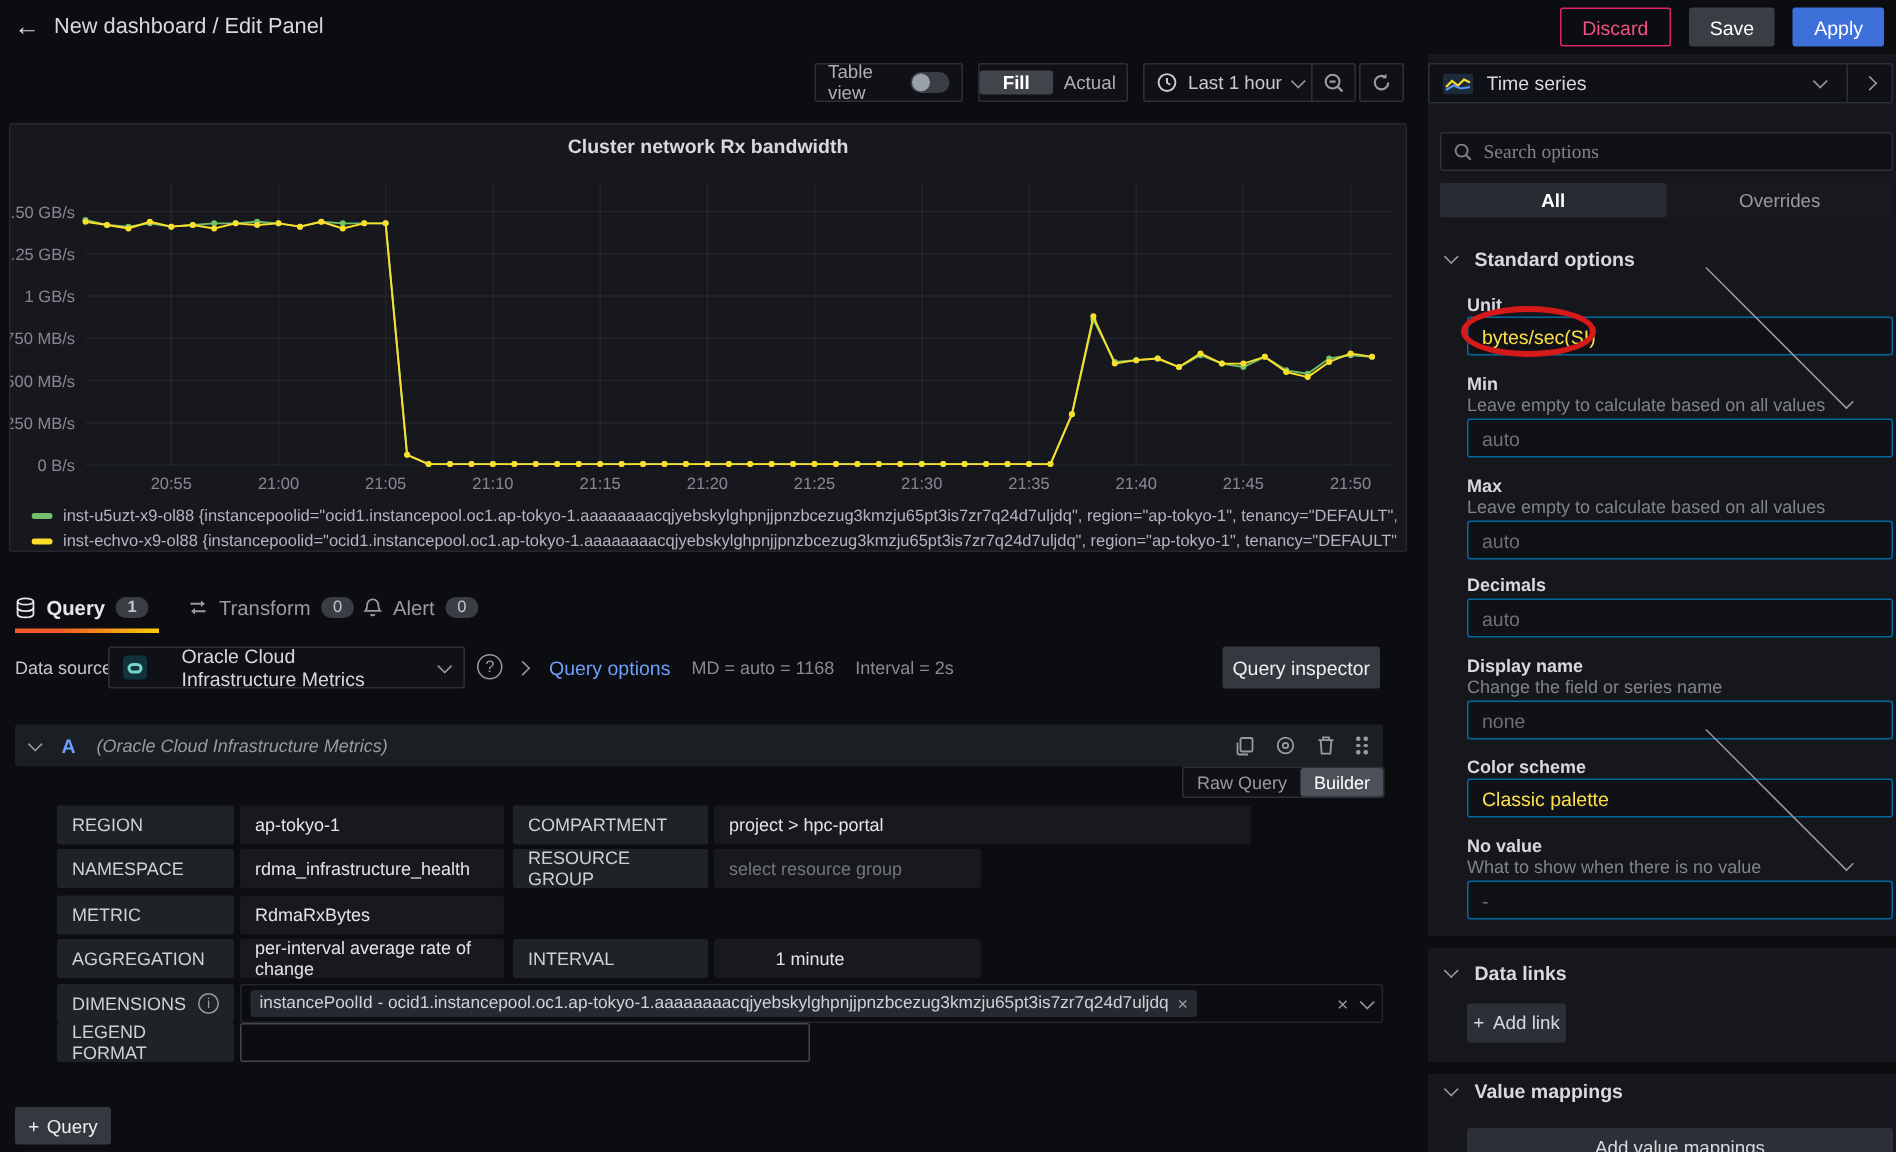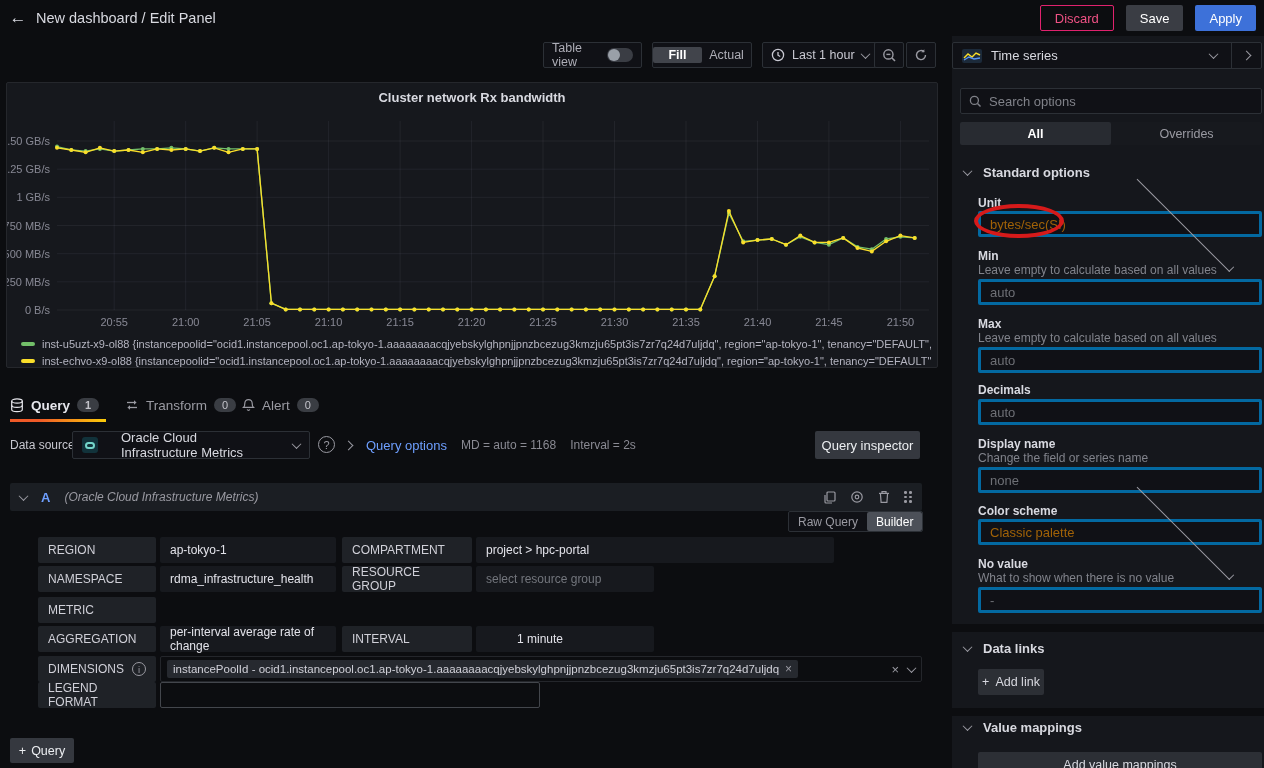--- a/index.html
+++ b/index.html
@@ -81,30 +81,30 @@
   .lf-input { width:380px; height:26px; background:#0c0d10; border:1px solid #43464c; border-radius:2px; color:#e3e3ea; font-size:12px; padding:0 8px; font-family:"Liberation Sans",sans-serif; }
   #add-query-btn { left:10px; top:738px; width:64px; height:25px; background:#35383f; border-radius:2px; color:#eceef1; font-size:12.5px; display:flex; align-items:center; justify-content:center; gap:5px; cursor:pointer; }
 
   
   #sidebar { left:952px; top:36px; width:312px; height:732px; background:#15171c; }
   .sb { position:absolute; }
   #viz-picker { left:0px; top:6px; width:310px; height:27px; border:1px solid #2c3036; border-radius:2px; background:#101116; display:flex; align-items:center; }
   #viz-picker .vname { color:#d8d9e0; font-size:13px; margin-left:9px; flex:1; }
   #viz-expand { width:30px; height:100%; border-left:1px solid #2c3036; display:flex; align-items:center; justify-content:center; color:#9a9aa2; }
   #search-box { left:8px; top:52px; width:302px; height:26px; border:1px solid #2c3036; border-radius:2px; display:flex; align-items:center; padding:0 8px; gap:7px; background:#101116; }
-  #search-box input { flex:1; background:transparent; border:none; outline:none; color:#eab308; font-size:13px; font-family:Liberation Sans, sans-serif; }
+  #search-box input { flex:1; background:transparent; border:none; outline:none; color:#eab308; font-size:13px; font-family:Liberation Serif, serif; }
   #search-box input::placeholder { color:#808289; }
   #opt-tabs { left:8px; top:86px; width:302px; height:23px; display:flex; background:#17191e; border-radius:2px; font-size:12.5px; }
   #opt-tabs .t { flex:1; display:flex; align-items:center; justify-content:center; color:#9a9aa2; cursor:pointer; }
   #opt-tabs .t.sel { background:#282b31; color:#fff; font-weight:bold; border-radius:2px; }
 
   .sec-head { position:absolute; left:12px; display:flex; align-items:center; gap:12px; color:#d8d9e0; font-size:13px; font-weight:bold; }
   .lbl { position:absolute; left:26px; font-size:12px; font-weight:bold; color:#d8d9e0; }
   .desc { position:absolute; left:26px; font-size:12px; color:#81838b; }
-  .inp { position:absolute; left:26px; width:284px; height:26px; border:3px solid #0369a1; border-radius:2px; background:#101116; color:#a16207; font-size:13px; padding:0 9px; font-family:"Liberation Sans",sans-serif; }
+  .inp { position:absolute; left:26px; width:284px; height:26px; border:1px solid #0369a1; border-radius:2px; background:#101116; color:#fde047; font-size:13px; padding:0 9px; font-family:"Liberation Sans",sans-serif; }
   input.inp { outline:none; }
   input.inp::placeholder { color:#6e7076; }
   .dd { display:flex; align-items:center; cursor:pointer; }
   .dd span { flex:1; }
   .divider { position:absolute; left:0; width:312px; height:8px; background:#0c0d10; }
   #unit-ellipse { position:absolute; left:22px; top:168px; width:90px; height:34px; border:4px solid #d61a1a; border-radius:50%; pointer-events:none; }
   .mini-btn { position:absolute; background:#2c2f35; border-radius:2px; color:#d8d9e0; font-size:12.5px; display:flex; align-items:center; justify-content:center; gap:6px; cursor:pointer; }
 
   .ico svg { display:block; }
   .dots6 { display:grid; grid-template-columns:3px 3px; grid-gap:2px; }
@@ -440,20 +440,21 @@
     <div class="fcell fval" style="width:358px;">project &gt; hpc-portal</div>
   </div>
   <div class="frow" style="top:566px;">
     <div class="fcell flabel">NAMESPACE</div>
     <div class="fcell fval" style="width:176px;">rdma_infrastructure_health</div>
     <div class="fcell flabel2">RESOURCE GROUP</div>
     <div class="fcell fval fph" style="width:178px;">select resource group</div>
   </div>
   <div class="frow" style="top:597px;">
     <div class="fcell flabel">METRIC</div>
+    <div class="fcell fval" style="width:176px;">RdmaRxBytes</div>
   </div>
   <div class="frow" style="top:626px;">
     <div class="fcell flabel">AGGREGATION</div>
     <div class="fcell fval" style="width:176px;">per-interval average rate of change</div>
     <div class="fcell flabel2">INTERVAL</div>
     <div class="fcell fval" style="width:178px;padding-left:41px;">1 minute</div>
   </div>
   <div class="frow" style="top:656px;">
     <div class="fcell flabel" style="justify-content:space-between;">
       <span>DIMENSIONS</span>

